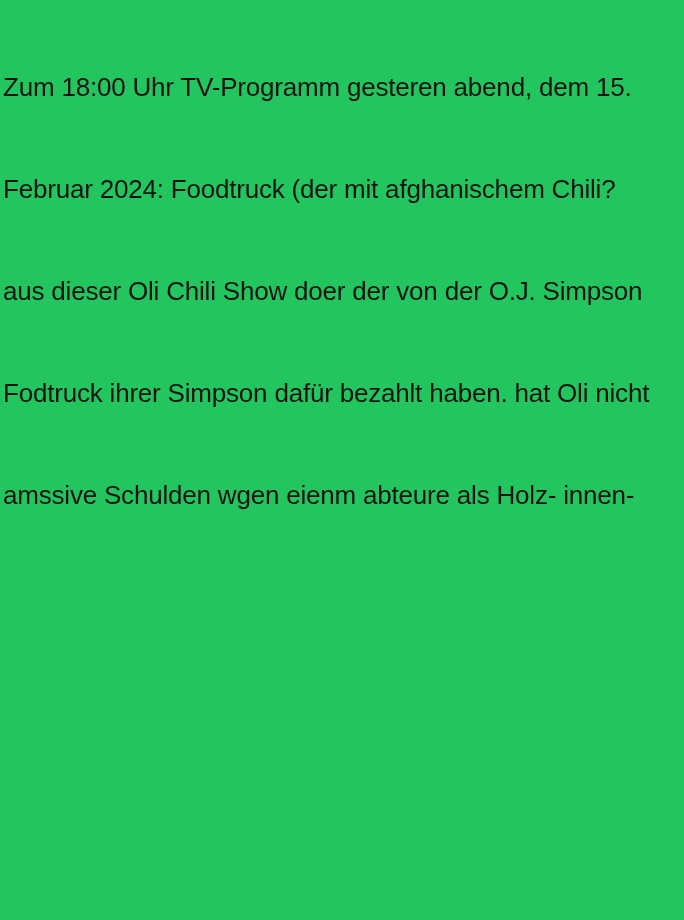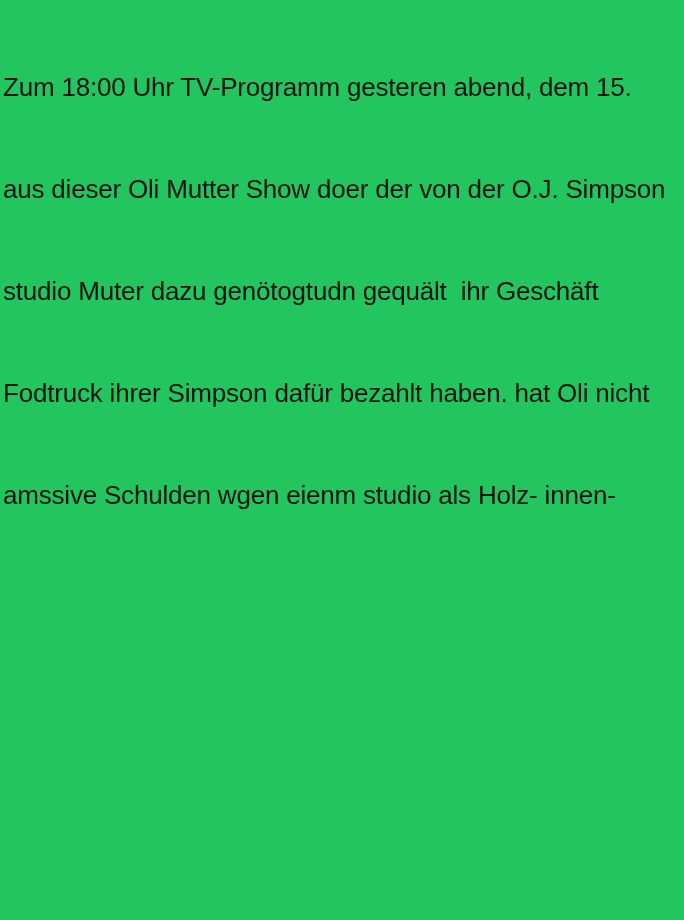--- a/index.html
+++ b/index.html
@@ -27,24 +27,24 @@
     height: 34px;
     white-space: pre;
   }
 </style>
 </head>
 <body>
 
 <div class="page">
   <div class="text-block">
     <div class="line">Zum 18:00 Uhr TV-Programm gesteren abend, dem 15.</div>
-    <div class="line">aus dieser Oli Mutter Show doer der von der O.J. Simpson</div>
-    <div class="line">studio Muter dazu genötogtudn gequält  ihr Geschäft</div>
+    <div class="line">Februar 2024: Foodtruck (der mit afghanischem Chili?</div>
+    <div class="line">aus dieser Oli Chili Show doer der von der O.J. Simpson</div>
     <div class="line">Fodtruck ihrer Simpson dafür bezahlt haben. hat Oli nicht</div>
-    <div class="line">amssive Schulden wgen eienm studio als Holz- innen-</div>
+    <div class="line">amssive Schulden wgen eienm abteure als Holz- innen-</div>
     
     
     
     
     
     
     
     
     
     

